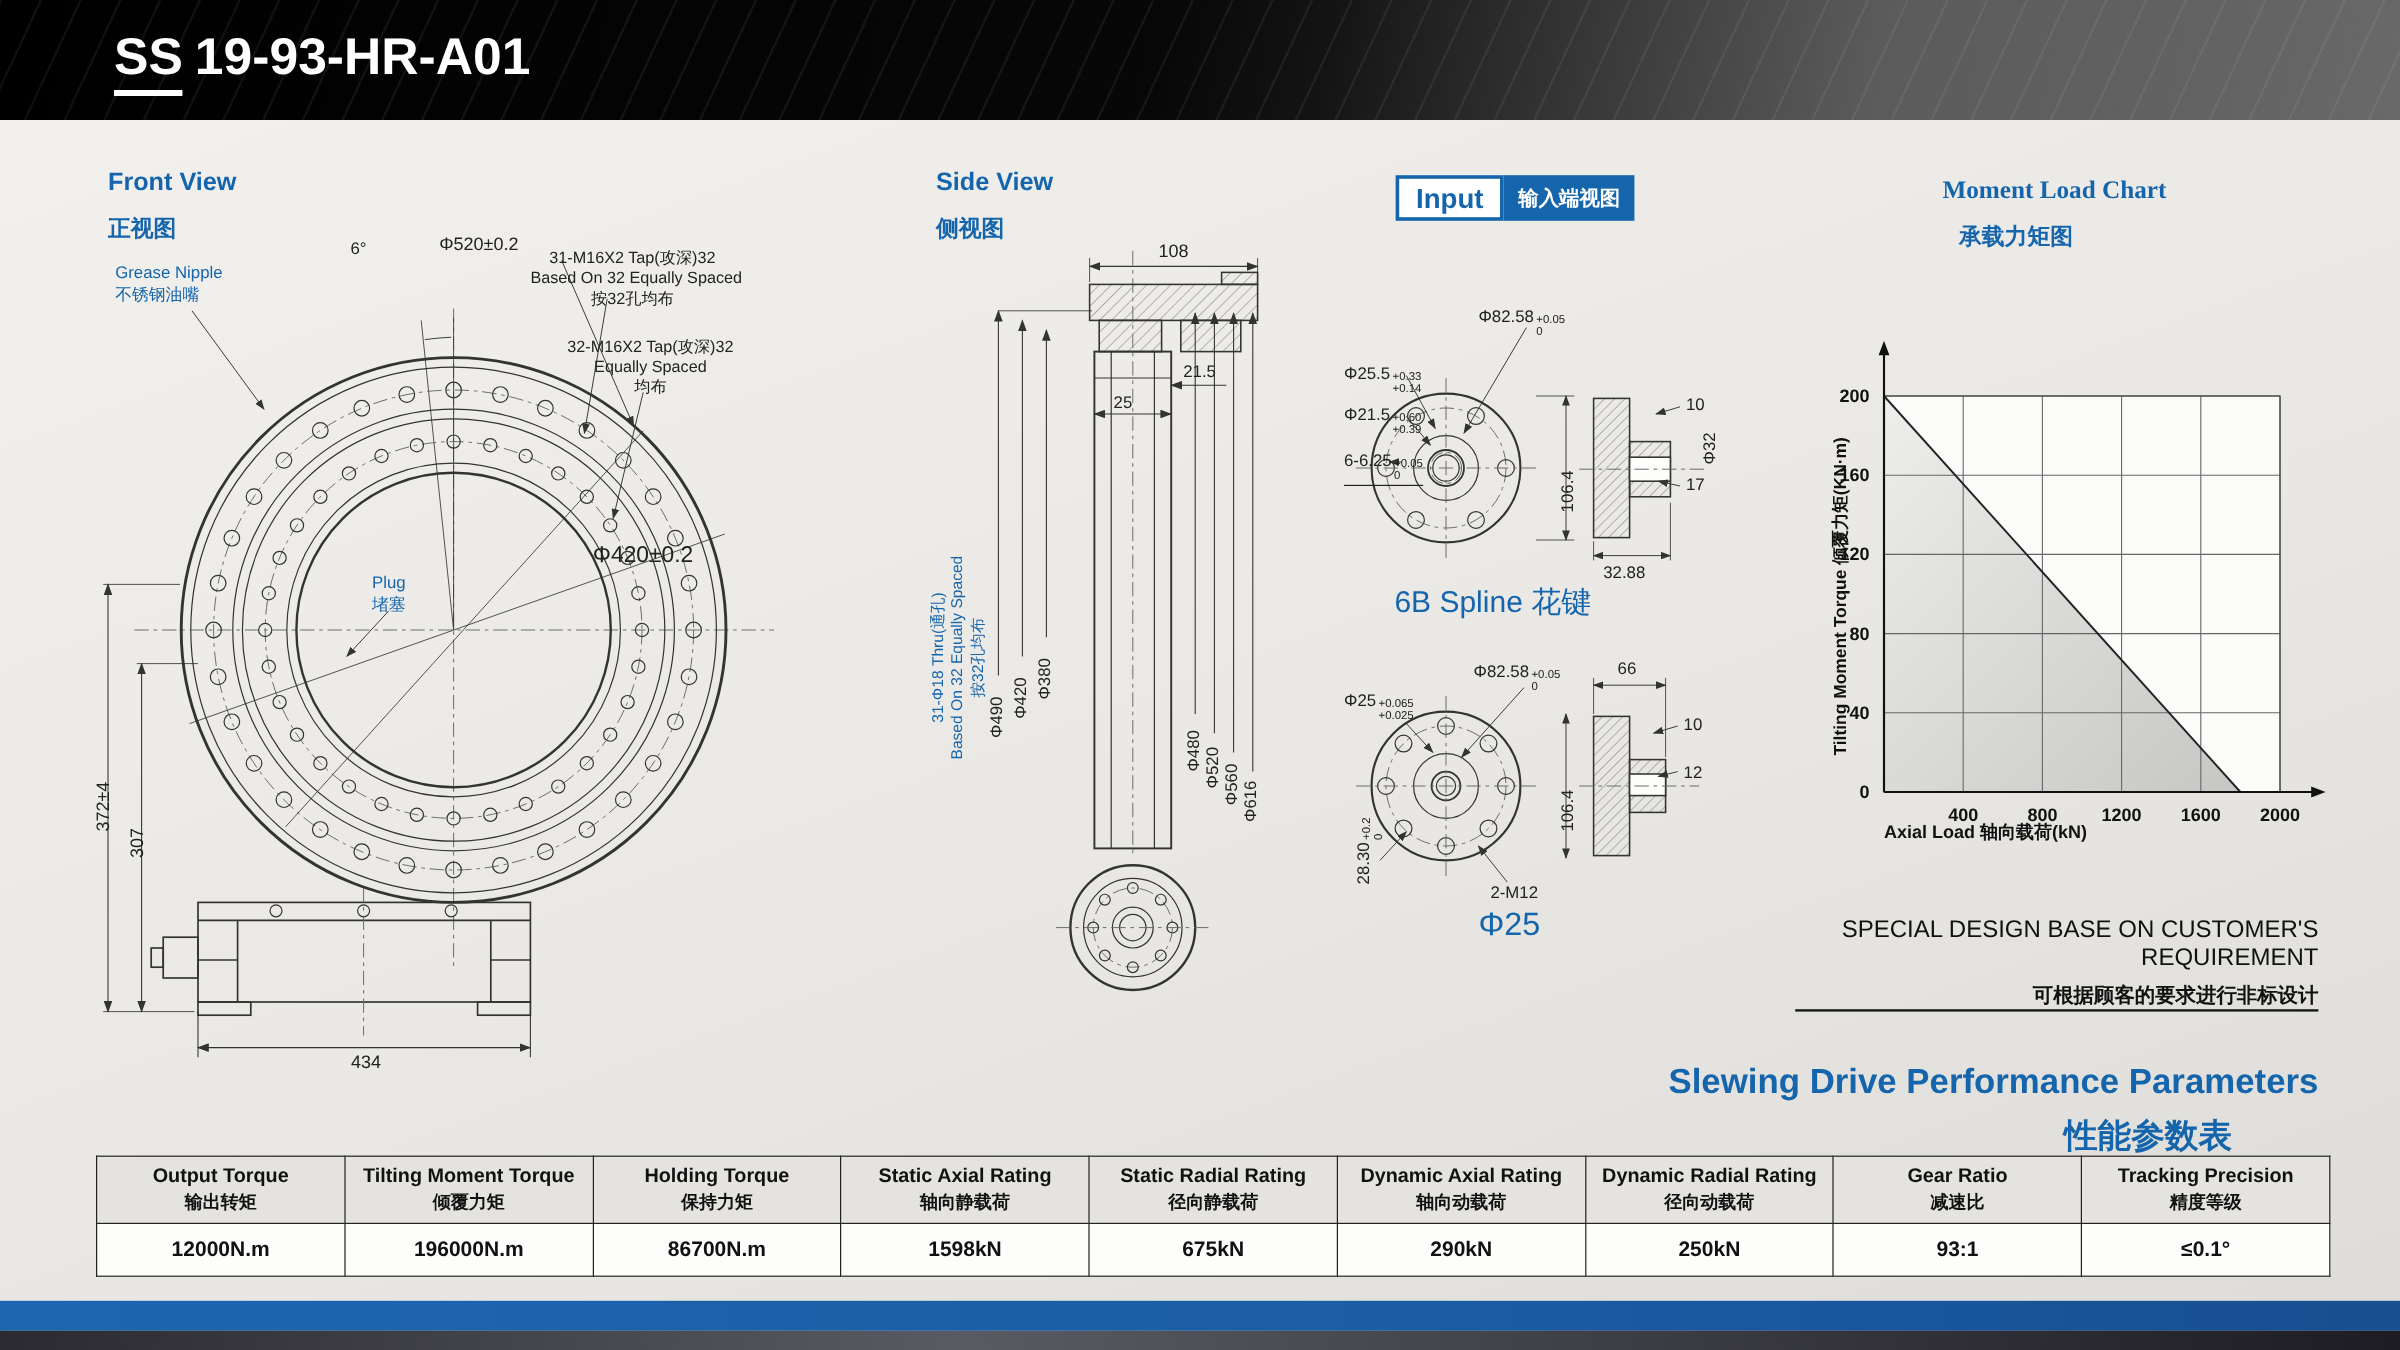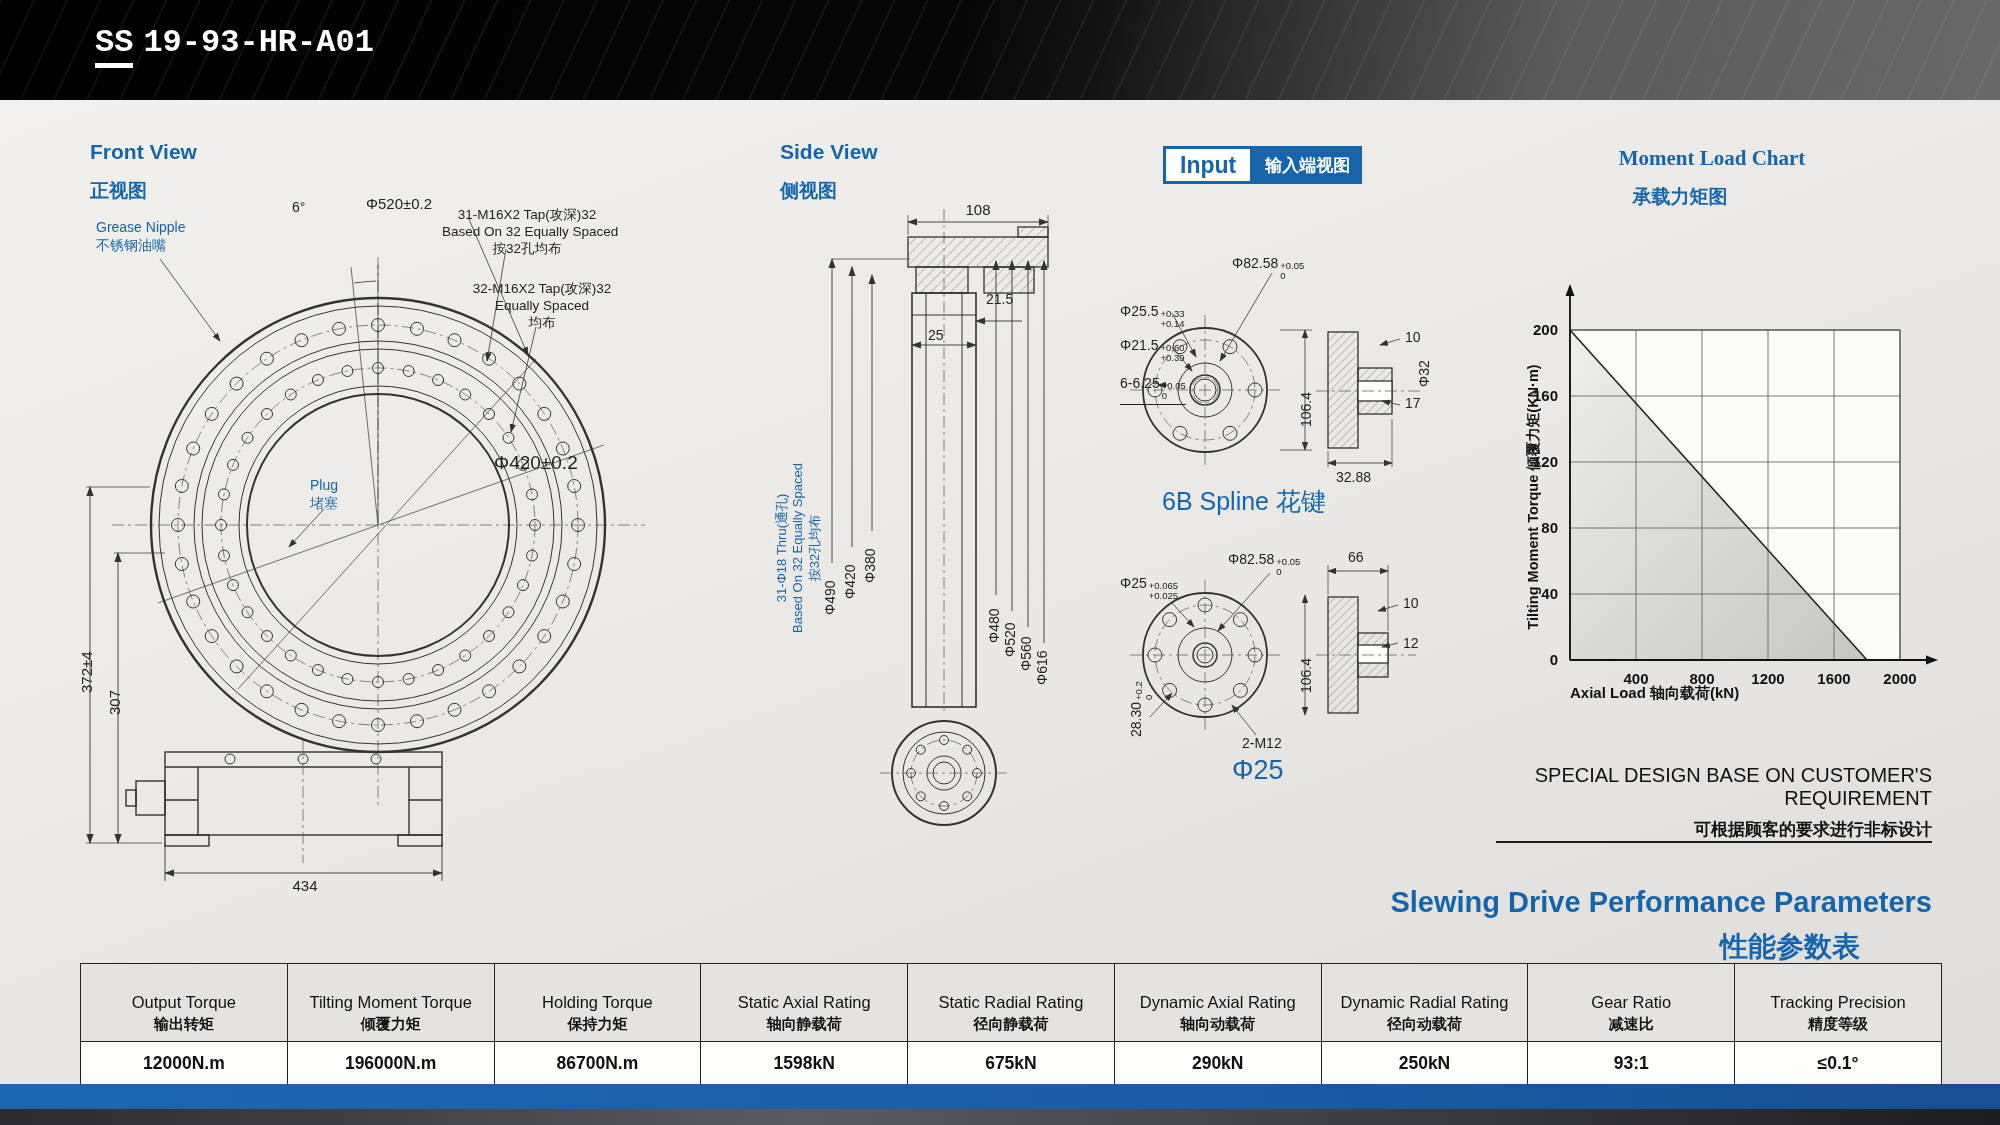--- a/index.html
+++ b/index.html
@@ -5,21 +5,21 @@
   html,body{margin:0;padding:0;background:#9a9a9a;}
   #page{position:relative;width:2000px;height:1125px;overflow:hidden;
         background:linear-gradient(160deg,#f2f1ed 0%,#e9e8e4 55%,#dddcd8 100%);
         font-family:"Liberation Sans",sans-serif;color:#222;}
   
   .header{position:absolute;left:0;top:0;width:2000px;height:100px;
       background:
         linear-gradient(100deg,rgba(255,255,255,0) 55%,rgba(255,255,255,.16) 78%,rgba(255,255,255,.04) 100%),
         repeating-linear-gradient(115deg,rgba(255,255,255,.06) 0 2px,transparent 2px 30px),
         linear-gradient(100deg,#000 0%,#070707 48%,#636363 100%);}
-  .model-title{position:absolute;left:95px;top:24px;color:#fff;font-size:32px;font-weight:800;white-space:nowrap;font-family:Liberation Mono, monospace;}
+  .model-title{position:absolute;left:95px;top:24px;color:#fff;font-size:43px;font-weight:800;white-space:nowrap;}
   .model-prefix{display:inline-block;border-bottom:5px solid #fff;padding-bottom:2px;margin-right:10px;}
   
   .sec-title{position:absolute;color:#1565ad;font-size:21px;font-weight:700;white-space:nowrap;}
   .sec-sub{position:absolute;color:#1565ad;font-size:19px;font-weight:700;white-space:nowrap;}
   .right{text-align:center;font-family:Liberation Serif, serif;}
   
   .input-header{position:absolute;left:1163px;top:146px;display:flex;height:38px;}
   .input-en{background:#fff;border:3px solid #1565ad;color:#1565ad;font-weight:700;font-size:23px;
             padding:0 14px;display:flex;align-items:center;}
   .input-cn{background:#1565ad;color:#fff;font-weight:700;font-size:17px;padding:0 12px;
@@ -47,21 +47,21 @@
   .notes-rule{position:absolute;left:1496px;top:841px;width:436px;border-top:2px solid #1a1a1a;}
   
   .perf-title{position:absolute;left:1200px;top:886px;width:732px;text-align:right;
               font-size:29px;font-weight:700;color:#1565ad;}
   .perf-sub{position:absolute;left:1200px;top:928px;width:660px;text-align:right;
             font-size:28px;font-weight:700;color:#1565ad;}
   table.perf{position:absolute;left:80px;top:963px;width:1862px;border-collapse:collapse;table-layout:fixed;}
   table.perf th{background:#e4e3e0;border:1.6px solid #222;padding:7px 3px;}
   table.perf td{background:#fdfdfc;border:1.6px solid #222;padding:11px 3px;text-align:center;
                 font-size:17.5px;font-weight:700;color:#111;}
-  .th-en{font-size:16.5px;font-weight:400;color:#111;margin-top:22px;}
+  .th-en{font-size:16.5px;font-weight:700;color:#111;}
   .th-cn{font-size:15px;font-weight:700;color:#111;margin-top:3px;}
   
   .bar-blue{position:absolute;left:0;top:1084px;width:2000px;height:25px;
             background:linear-gradient(90deg,#1e66b0,#1b5ca6 60%,#174f90);}
   .bar-dark{position:absolute;left:0;top:1109px;width:2000px;height:16px;
             background:linear-gradient(90deg,#2a2a30,#5a5a62 40%,#1c1c22);}
 </style>
 </head>
 <body>
 
@@ -294,21 +294,21 @@
           <line x1="72" y1="64" x2="150" y2="64" stroke-width=".7"></line>
           <line x1="236" y1="66" x2="236" y2="400" marker-start="url(#svar)"></line>
           <line x1="252" y1="66" x2="252" y2="416" marker-start="url(#svar)"></line>
           <line x1="268" y1="66" x2="268" y2="432" marker-start="url(#svar)"></line>
           <line x1="284" y1="66" x2="284" y2="448" marker-start="url(#svar)"></line>
         </g>
       </g>
     </svg>
     <div class="dl ctr" style="left:198px;top:6px;width:40px;font-size:15px">108</div>
     <div class="dl" style="left:168px;top:132px">25</div>
-    <div class="dl" style="left:226px;top:96px">21.5</div>
+    <div class="dl" style="left:226px;top:106px">21.5</div>
     <div class="dl blue rot ctr" style="left:14px;top:478px;width:250px;font-size:13px">
       <span class="l">31-Φ18 Thru(通孔)</span>
       <span class="l">Based On 32 Equally Spaced</span>
       <span class="l">按32孔均布</span>
     </div>
     <div class="dl rot" style="left:62px;top:420px">Φ490</div>
     <div class="dl rot" style="left:82px;top:404px">Φ420</div>
     <div class="dl rot" style="left:102px;top:388px">Φ380</div>
     <div class="dl rot" style="left:226px;top:448px">Φ480</div>
     <div class="dl rot" style="left:242px;top:462px">Φ520</div>

